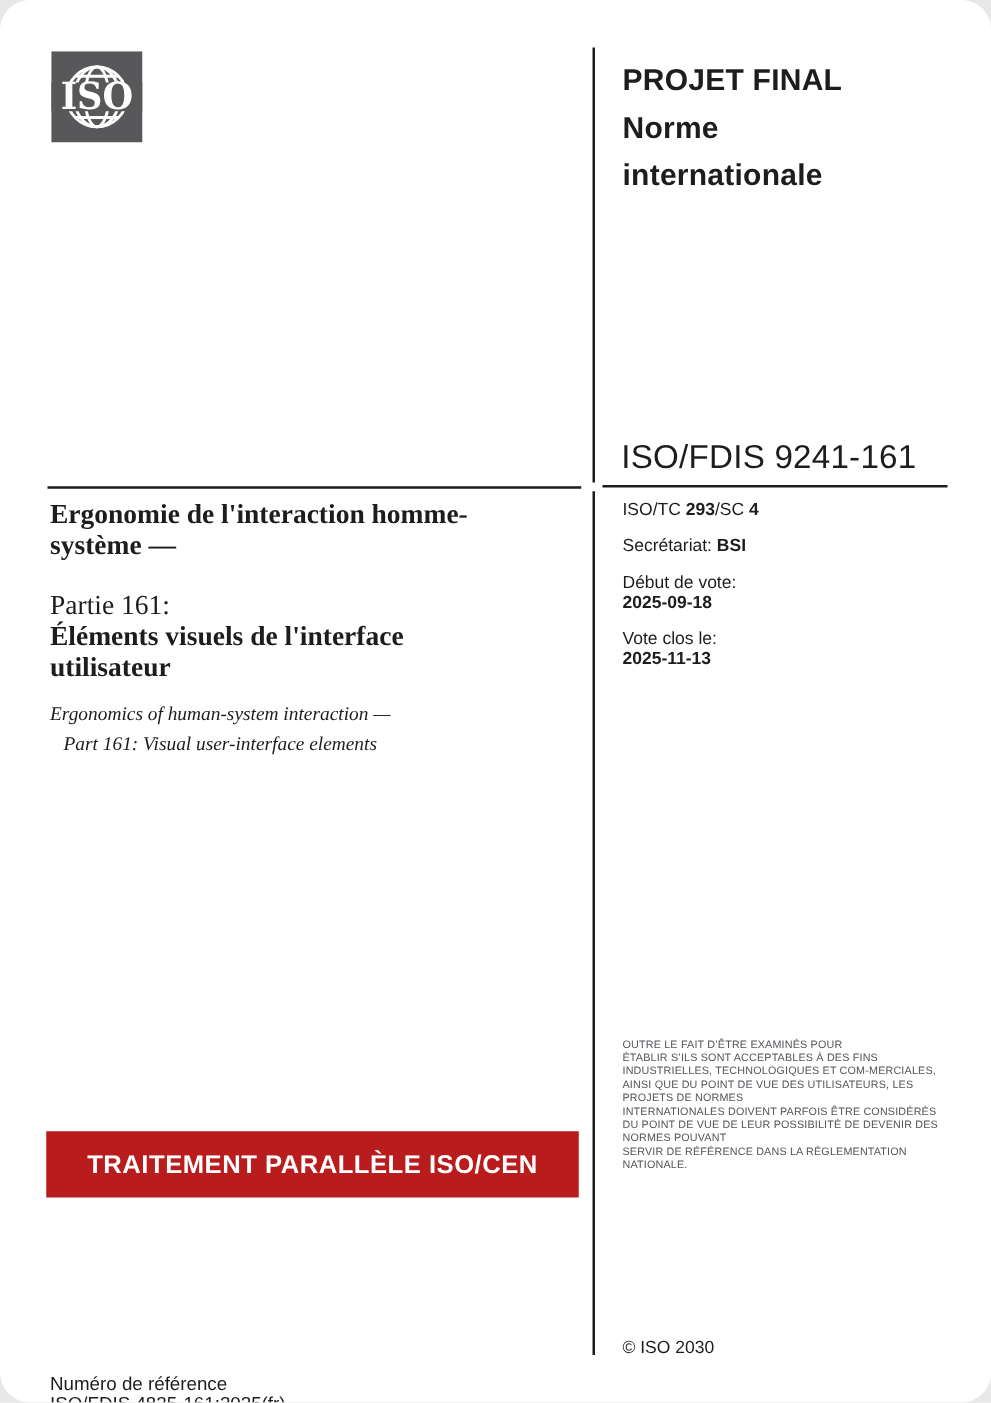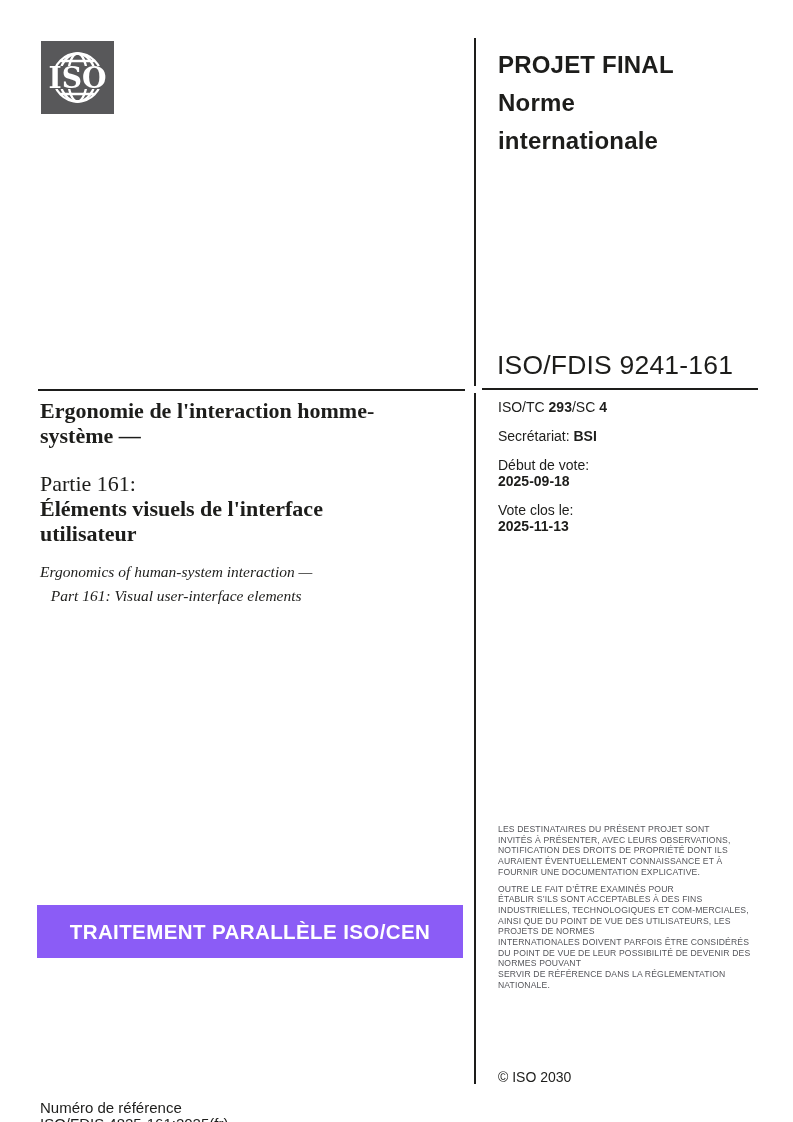--- a/index.html
+++ b/index.html
@@ -5,20 +5,21 @@
   * { margin: 0; padding: 0; box-sizing: border-box; }
   html, body { background: #e8e8e8; }
   .page {
     position: relative;
     width: 793px; height: 1122px;
     margin: 0 auto;
     background: #ffffff;
     font-family: "Liberation Sans", sans-serif;
     color: #1d1d1b;
     overflow: hidden;
+    border-radius: 24px;
   }
   .pre { white-space: pre; }
 
   
   .logo-box { position: absolute; left: 41px; top: 41px; width: 73px; height: 73px; }
 
   
   .vdiv { position: absolute; left: 474px; width: 2px; background: #1d1d1b; }
   .vdiv.seg-top { top: 38px; height: 348px; }
   .vdiv.seg-bottom { top: 393px; height: 691px; }
@@ -69,21 +70,21 @@
   .legal {
     position: absolute; left: 498px; top: 824px; width: 275px;
     font-size: 8.6px; line-height: 10.7px;
     color: #54555a; letter-spacing: 0.15px;
   }
   .legal .para2 { margin-top: 6px; }
 
   
   .banner {
     position: absolute; left: 37px; top: 905px; width: 426px; height: 53px;
-    background: #8b5cf6;
+    background: #b91c1c;
     display: flex; align-items: center; justify-content: center;
   }
   .banner .label {
     color: #ffffff; font-weight: bold; font-size: 20.5px; letter-spacing: 0.4px;
   }
 
   
   .ref-block { position: absolute; left: 40px; top: 1100px; font-size: 15px; line-height: 16px; }
   .copyright { position: absolute; left: 498px; top: 1069px; font-size: 14px; line-height: 16px; }
 </style>
@@ -143,25 +144,20 @@
     <div class="part-title pre">Éléments visuels de l'interface
 utilisateur</div>
   </div>
 
   <div class="title-en">
     <div class="line">Ergonomics of human-system interaction —</div>
     <div class="line">Part 161: Visual user-interface elements</div>
   </div>
 
   <div class="legal">
-    <div class="para1 pre">LES DESTINATAIRES DU PRÉSENT PROJET SONT
-INVITÉS À PRÉSENTER, AVEC LEURS OBSERVATIONS,
-NOTIFICATION DES DROITS DE PROPRIÉTÉ DONT ILS
-AURAIENT ÉVENTUELLEMENT CONNAISSANCE ET À
-FOURNIR UNE DOCUMENTATION EXPLICATIVE.</div>
     <div class="para2 pre">OUTRE LE FAIT D’ÊTRE EXAMINÉS POUR
 ÉTABLIR S’ILS SONT ACCEPTABLES À DES FINS
 INDUSTRIELLES, TECHNOLOGIQUES ET COM-MERCIALES,
 AINSI QUE DU POINT DE VUE DES UTILISATEURS, LES
 PROJETS DE NORMES
 INTERNATIONALES DOIVENT PARFOIS ÊTRE CONSIDÉRÉS
 DU POINT DE VUE DE LEUR POSSIBILITÉ DE DEVENIR DES
 NORMES POUVANT
 SERVIR DE RÉFÉRENCE DANS LA RÉGLEMENTATION
 NATIONALE.</div>

